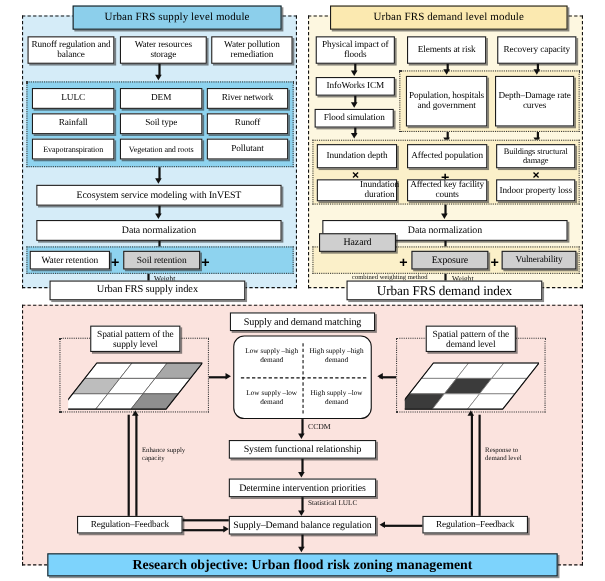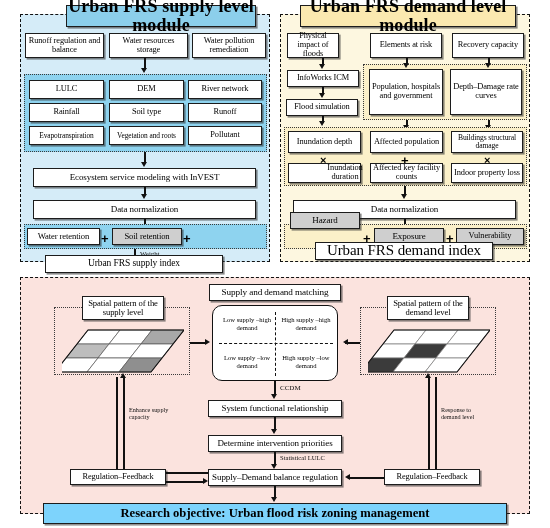--- a/index.html
+++ b/index.html
@@ -21,22 +21,22 @@
     background:#ffffff;
     display:flex; align-items:center; justify-content:center;
     text-align:center;
     line-height:1.04;
     font-size:8.4px;
     padding:0 1px;
     letter-spacing:-0.1px;
   }
   .bx.sh { box-shadow:1.6px 1.6px 0 rgba(40,40,40,0.55); }
   .title {
-    font-weight:bold;
-    font-size:18px;
+    font-weight:normal;
+    font-size:10px;
     letter-spacing:0.1px;
   }
 
   
   .panel { position:absolute; }
   .supply-panel  { background:#d5ecf8; }
   .demand-panel  { background:#fdf7e0; }
   .bottom-panel  { background:#fbe3de; }
 
   .dashborder {
@@ -189,21 +189,21 @@
   <div class="ah-d" style="left:131px; top:257px;"></div>
   <div class="lbl" style="left:140px; top:250px; font-size:6.8px;">Weight</div>
 
   <div class="bx sh" style="left:45px; top:255px; width:178px; height:18px; font-size:9.5px;">Urban FRS supply index</div>
 
   <div class="panel demand-panel" style="left:280px; top:14px; width:250px; height:248px;"></div>
   <div class="dashborder" style="left:280px; top:14px; width:250px; height:248px;"></div>
 
   <div class="bx sh title" style="left:300px; top:5px; width:216px; height:22px; background:#fbe9b0;">Urban FRS demand level module</div>
 
-  <div class="bx sh" style="left:287px; top:33px; width:52px; height:25px;">Physical impact of floods</div>
+  <div class="bx sh" style="left:287px; top:33px; width:72px; height:25px;">Physical impact of floods</div>
   <div class="bx sh" style="left:370px; top:33px; width:72px; height:25px;">Elements at risk</div>
   <div class="bx sh" style="left:452px; top:33px; width:72px; height:25px;">Recovery capacity</div>
 
   <div class="vl" style="left:322px; top:58px; height:7px;"></div>
   <div class="ah-d" style="left:319px; top:64px;"></div>
   <div class="bx sh" style="left:287px; top:70px; width:72px; height:17px;">InfoWorks ICM</div>
   <div class="vl" style="left:322px; top:87px; height:7px;"></div>
   <div class="ah-d" style="left:319px; top:93px;"></div>
   <div class="bx sh" style="left:286px; top:99px; width:72px; height:17px;">Flood simulation</div>
   <div class="vl" style="left:322px; top:116px; height:7px;"></div>
@@ -253,21 +253,21 @@
   <div class="plus" style="left:363px; top:232px;">+</div>
   <div class="bx sh gray" style="left:374px; top:228px; width:70px; height:17px; font-size:9px;">Exposure</div>
   <div class="plus" style="left:446px; top:232px;">+</div>
   <div class="bx sh gray" style="left:456px; top:228px; width:68px; height:17px; font-size:8.4px;">Vulnerability</div>
 
   <div class="vl" style="left:404px; top:249px; height:9px;"></div>
   <div class="ah-d" style="left:401px; top:257px;"></div>
   <div class="lbl" style="left:320px; top:250px; font-size:6px;">combined weighting method</div>
   <div class="lbl" style="left:411px; top:250px; font-size:6.8px;">Weight</div>
 
-  <div class="bx sh" style="left:315px; top:242px; width:178px; height:18px; font-size:15px;">Urban FRS demand index</div>
+  <div class="bx sh" style="left:315px; top:255px; width:178px; height:18px; font-size:12px;">Urban FRS demand index</div>
 
   <div class="panel bottom-panel" style="left:20px; top:277px; width:510px; height:237px;"></div>
   <div class="dashborder" style="left:20px; top:277px; width:510px; height:237px;"></div>
 
   <div class="dotbox" style="left:54px; top:307px; width:136px; height:68px;"></div>
   <div class="bx sh" style="left:82px; top:296px; width:82px; height:24px; font-size:8.6px;">Spatial pattern of the supply level</div>
 
   <div class="gridwrap" style="left:62px; top:326px; width:122px; height:50px;">
     <svg width="122" height="50" viewBox="0 0 122 50">
 

